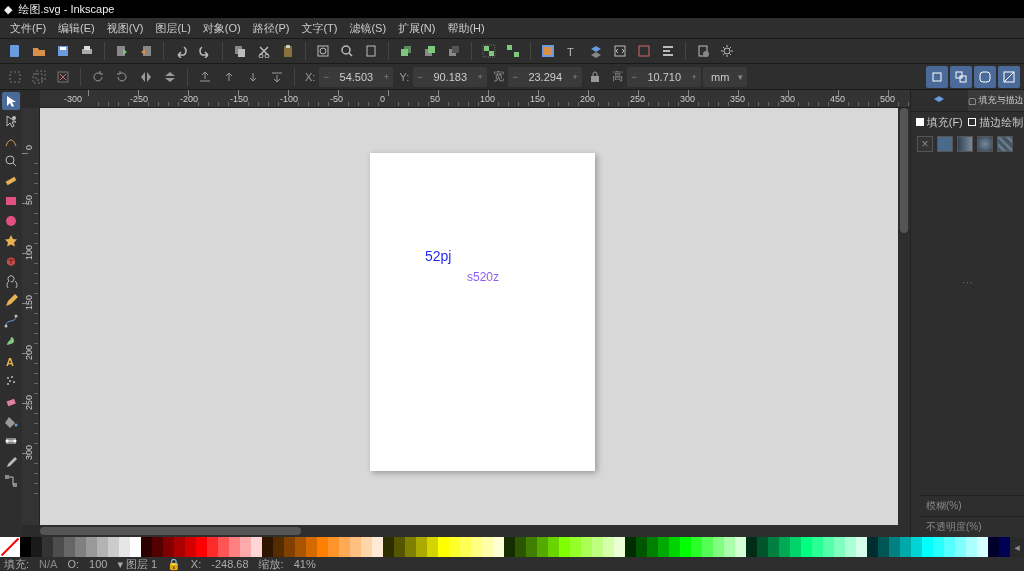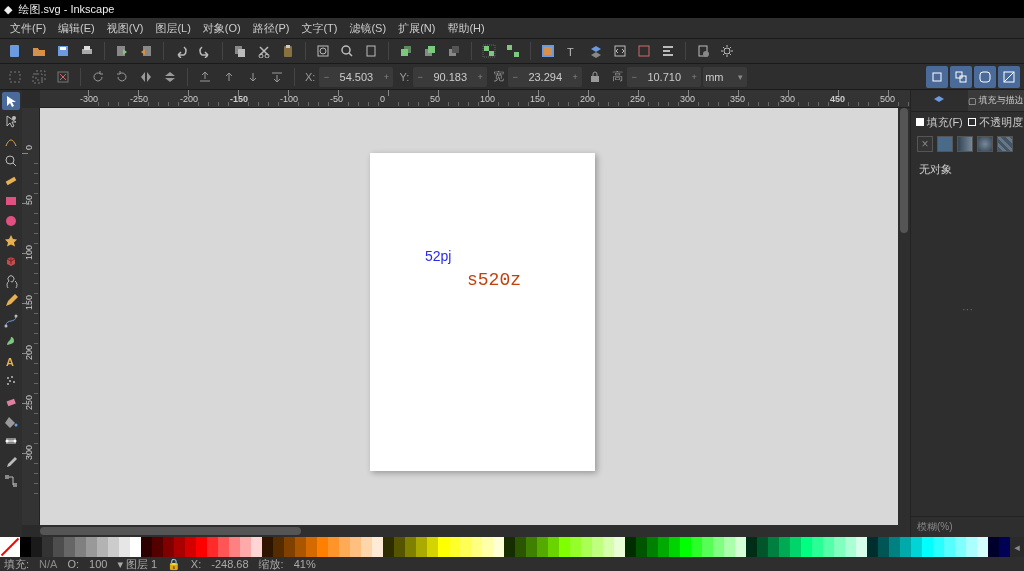--- a/index.html
+++ b/index.html
@@ -23,41 +23,41 @@
 .hruler .ticklbl { position: absolute; top: 4px; font-size: 9px; color: #ccc; }
 .hruler .minor { position: absolute; top: 12px; width: 1px; height: 4px; background: #666; }
 .rowarea { flex: 1; display: flex; position: relative; }
 .vruler { width: 18px; background: #333; position: relative; overflow: hidden; border-right: 1px solid #222; }
 .vruler .tick { position: absolute; left: 0; height: 1px; width: 6px; background: #888; }
 .vruler .ticklbl { position: absolute; left: 2px; font-size: 9px; color: #ccc; writing-mode: vertical-rl; transform: rotate(180deg); }
 .vruler .minor { position: absolute; left: 12px; height: 1px; width: 4px; background: #666; }
 .canvas { flex: 1; background: #d8d8d8; position: relative; overflow: hidden; }
 .page { position: absolute; left: 330px; top: 45px; width: 225px; height: 318px; background: #fff; box-shadow: 2px 2px 6px rgba(0,0,0,0.3); }
 .txt1 { position: absolute; left: 55px; top: 95px; color: #2a2aee; font-size: 14px; font-family: sans-serif; }
-.txt2 { position: absolute; left: 97px; top: 117px; color: #c2410c; font-size: 18px; font-family: Liberation Mono, monospace; }
+.txt2 { position: absolute; left: 97px; top: 117px; color: #8b5cf6; font-size: 12px; font-family: Liberation Sans, sans-serif; }
 .hscroll { height: 12px; background: #2e2e2e; position: relative; margin-left: 18px; }
 .hscroll .thumb { position: absolute; left: 0; width: 30%; height: 8px; top: 2px; background: #555; border-radius: 4px; }
 .vscroll { position: absolute; right: 0; top: 0; width: 12px; bottom: 0; background: #2e2e2e; }
 .vscroll .thumb { position: absolute; top: 0; height: 30%; width: 8px; left: 2px; background: #555; border-radius: 4px; }
 
 .toolbox { position: absolute; left: 0; top: 90px; width: 22px; bottom: 34px; background: #2e2e2e; display: flex; flex-direction: column; gap: 2px; padding: 2px 0; }
 .tool { width: 18px; height: 18px; margin: 0 auto; display: flex; align-items: center; justify-content: center; border-radius: 2px; color: #bbb; font-size: 11px; }
 .tool.active { background: #4a6a9a; color: #fff; }
 
 .rpanel { position: absolute; right: 0; top: 90px; width: 114px; bottom: 34px; background: #2e2e2e; display: flex; flex-direction: column; border-left: 1px solid #222; }
 .rpanel .tabs { display: flex; height: 22px; border-bottom: 1px solid #222; }
 .rpanel .tabs .tab { flex: 1; display: flex; align-items: center; justify-content: center; gap: 2px; font-size: 10px; color: #ccc; }
 .rpanel .tabs .tab.active { background: #3a3a3a; }
 .rpanel .subtabs { display: flex; height: 20px; font-size: 10px; }
 .rpanel .subtabs .stab { flex: 1; display: flex; align-items: center; justify-content: center; gap: 3px; }
 .rpanel .swrow { display: flex; gap: 4px; padding: 4px 6px; }
 .rpanel .sw { width: 16px; height: 16px; border: 1px solid #555; }
 .rpanel .noobj { padding: 6px 8px; color: #ccc; font-size: 11px; }
 .rpanel .dots { text-align: center; color: #666; margin-top: 120px; }
-.rpanel .bottom { position: absolute; bottom: 0; left: 0; right: 0; }
+.rpanel .bottom { position: absolute; bottom: 0; left: 9px; right: 0; }
 .rpanel .lblrow { padding: 3px 6px; color: #888; border-top: 1px solid #222; font-size: 10px; }
 
 .palette { position: absolute; left: 0; right: 0; bottom: 14px; height: 20px; background: #2a2a2a; display: flex; align-items: center; }
 .palette .none { width: 20px; height: 20px; background: #fff; position: relative; flex-shrink: 0; }
 .palette .none::after { content: ""; position: absolute; width: 24px; height: 2px; background: red; transform: rotate(-45deg); top: 9px; left: -2px; }
 .palette .swatches { flex: 1; display: flex; overflow: hidden; }
 .palette .swatches div { width: 11px; height: 20px; flex-shrink: 0; }
 
 .status { position: absolute; left: 0; right: 0; bottom: 0; height: 14px; background: #2e2e2e; display: flex; align-items: center; font-size: 10px; color: #aaa; padding: 0 4px; gap: 10px; }
 .status .grow { flex: 1; }
@@ -342,21 +342,21 @@
         <path d="M4 6V4a2 2 0 0 1 4 0v2" fill="none" stroke="#999"></path>
       </svg>
     </div>
   <span class="lbl">高</span>
   <div class="spin">
       <span class="pm">−</span>
       <input value="10.710" style="">
       <span class="pm">+</span>
     </div>
   <div class="spin" style="width:44px">
-      <span style="flex:1;">mm</span>
+      <span style="flex:1;text-align:center">mm</span>
       <span class="pm">▾</span>
     </div>
   <div style="flex:1"></div>
   <div class="tb blue">
       <svg width="14" height="14">
         <rect x="3" y="3" width="8" height="8" fill="none" stroke="#fff"></rect>
       </svg>
     </div>
   <div class="tb blue">
       <svg width="14" height="14">
@@ -490,39 +490,39 @@
       <svg width="14" height="14">
         <rect x="1" y="1" width="4" height="4" fill="#888"></rect>
         <rect x="9" y="9" width="4" height="4" fill="#888"></rect>
         <path d="M5 3h4v8" stroke="#bbb" fill="none"></path>
       </svg>
     </div>
 </div>
 
 <div class="main">
   <div class="hruler" id="hruler">
-      <div class="ticklbl" style="left: 40px;">-300</div>
+      <div class="ticklbl" style="left: 24px;">-300</div>
       <div class="tick" style="left: 48px;"></div>
       <div class="minor" style="left: 58px;"></div>
       <div class="minor" style="left: 68px;"></div>
       <div class="minor" style="left: 78px;"></div>
       <div class="minor" style="left: 88px;"></div>
       <div class="ticklbl" style="left: 90px;">-250</div>
       <div class="tick" style="left: 98px;"></div>
       <div class="minor" style="left: 108px;"></div>
       <div class="minor" style="left: 118px;"></div>
       <div class="minor" style="left: 128px;"></div>
       <div class="minor" style="left: 138px;"></div>
       <div class="ticklbl" style="left: 140px;">-200</div>
       <div class="tick" style="left: 148px;"></div>
       <div class="minor" style="left: 158px;"></div>
       <div class="minor" style="left: 168px;"></div>
       <div class="minor" style="left: 178px;"></div>
       <div class="minor" style="left: 188px;"></div>
-      <div class="ticklbl" style="left: 190px; font-weight: bold;">-150</div>
+      <div class="ticklbl" style="left: 190px;">-150</div>
       <div class="tick" style="left: 198px;"></div>
       <div class="minor" style="left: 208px;"></div>
       <div class="minor" style="left: 218px;"></div>
       <div class="minor" style="left: 228px;"></div>
       <div class="minor" style="left: 238px;"></div>
       <div class="ticklbl" style="left: 240px;">-100</div>
       <div class="tick" style="left: 248px;"></div>
       <div class="minor" style="left: 258px;"></div>
       <div class="minor" style="left: 268px;"></div>
       <div class="minor" style="left: 278px;"></div>
@@ -580,21 +580,21 @@
       <div class="minor" style="left: 708px;"></div>
       <div class="minor" style="left: 718px;"></div>
       <div class="minor" style="left: 728px;"></div>
       <div class="minor" style="left: 738px;"></div>
       <div class="ticklbl" style="left: 740px;">300</div>
       <div class="tick" style="left: 748px;"></div>
       <div class="minor" style="left: 758px;"></div>
       <div class="minor" style="left: 768px;"></div>
       <div class="minor" style="left: 778px;"></div>
       <div class="minor" style="left: 788px;"></div>
-      <div class="ticklbl" style="left: 790px; font-weight: bold;">450</div>
+      <div class="ticklbl" style="left: 790px;">450</div>
       <div class="tick" style="left: 798px;"></div>
       <div class="minor" style="left: 808px;"></div>
       <div class="minor" style="left: 818px;"></div>
       <div class="minor" style="left: 828px;"></div>
       <div class="minor" style="left: 838px;"></div>
       <div class="ticklbl" style="left: 840px;">500</div>
       <div class="tick" style="left: 848px;"></div>
       <div class="minor" style="left: 858px;"></div>
       <div class="minor" style="left: 868px;"></div>
     </div>
@@ -670,34 +670,34 @@
         <span style="font-size:9px">填充与描边</span>
       </div>
   </div>
   <div class="subtabs">
     <div class="stab">
         <span style="width:8px;height:8px;background:#fff;display:inline-block"></span>
         <span>填充(F)</span>
       </div>
     <div class="stab">
         <span style="width:8px;height:8px;border:1px solid #fff;display:inline-block"></span>
-        <span>不透明度</span>
+        <span>描边绘制</span>
       </div>
   </div>
   <div class="swrow">
     <div class="sw" style="background:#333;color:#888;text-align:center;line-height:14px;font-size:12px">×</div>
     <div class="sw" style="background:#4a6a8a"></div>
     <div class="sw" style="background:linear-gradient(90deg,#345,#789)"></div>
     <div class="sw" style="background:radial-gradient(#789,#345)"></div>
     <div class="sw" style="background:repeating-linear-gradient(45deg,#456 0 3px,#678 3px 6px)"></div>
   </div>
-  <div class="noobj">无对象</div>
   <div class="dots">⋯</div>
   <div class="bottom">
     <div class="lblrow">模糊(%)</div>
+    <div class="lblrow">不透明度(%)</div>
   </div>
 </div>
 
 <div class="palette">
   <div class="none"></div>
   <div class="swatches" id="swatches">
       <div style="background: rgb(0, 0, 0);"></div>
       <div style="background: rgb(26, 26, 26);"></div>
       <div style="background: rgb(51, 51, 51);"></div>
       <div style="background: rgb(77, 77, 77);"></div>

